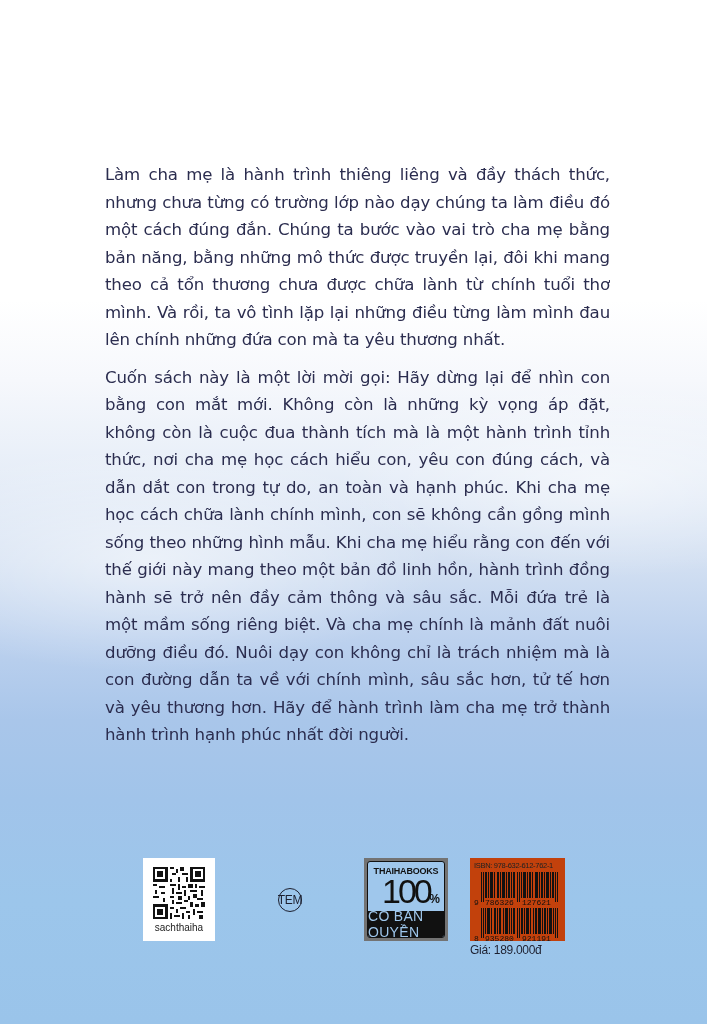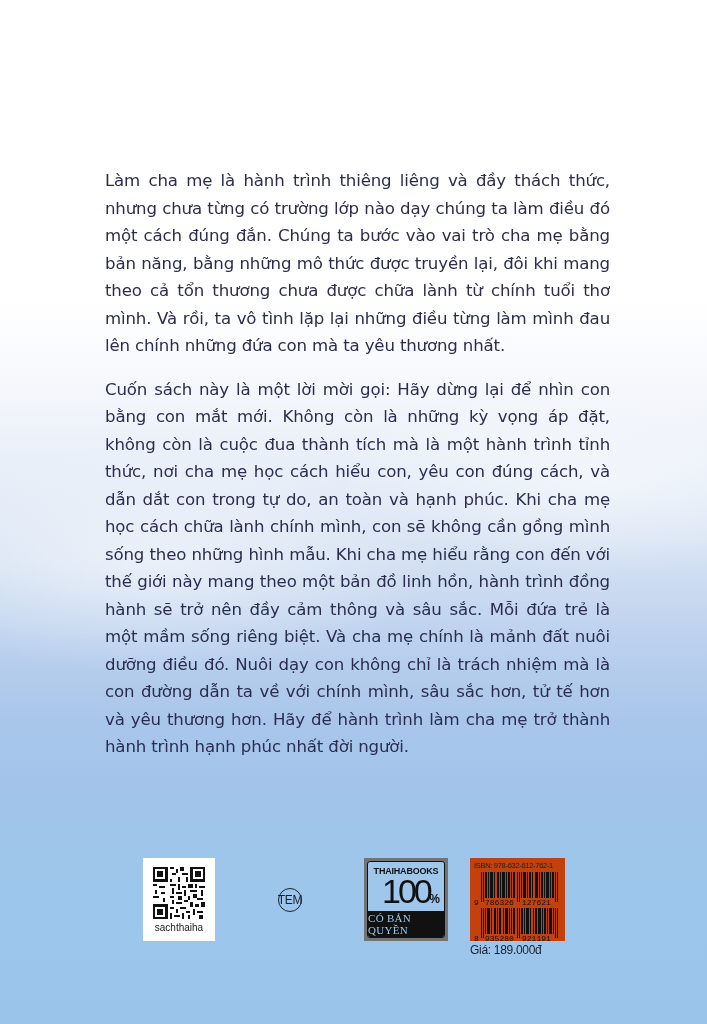--- a/index.html
+++ b/index.html
@@ -36,21 +36,21 @@
       left: 105px;
       top: 151px;
       width: 505px;
       color: #2b2d4f;
       font-size: 16.6px;
       line-height: 27.5px;
       text-align: justify;
       letter-spacing: -0.15px;
     }
     .blurb p {
-      margin: 16px 0 10px 0;
+      margin: 10px 0 10px 0;
     }
     .qr-box {
       position: absolute;
       left: 143px;
       top: 858px;
       width: 72px;
       height: 83px;
       background: #ffffff;
       box-sizing: border-box;
       display: flex;
@@ -139,22 +139,22 @@
     .badge-bottom {
       position: absolute;
       left: 0;
       right: 0;
       bottom: 0;
       height: 26px;
       background: #111;
       display: flex;
       align-items: center;
       justify-content: center;
-      font-family: Liberation Serif, serif;
-      font-size: 11px;
+      font-family: Liberation Sans, sans-serif;
+      font-size: 14px;
       color: #9fc7ec;
       letter-spacing: 0.3px;
     }
     .barcode-box {
       position: absolute;
       left: 470px;
       top: 858px;
       width: 95px;
       height: 83px;
       background: #c2410c;

